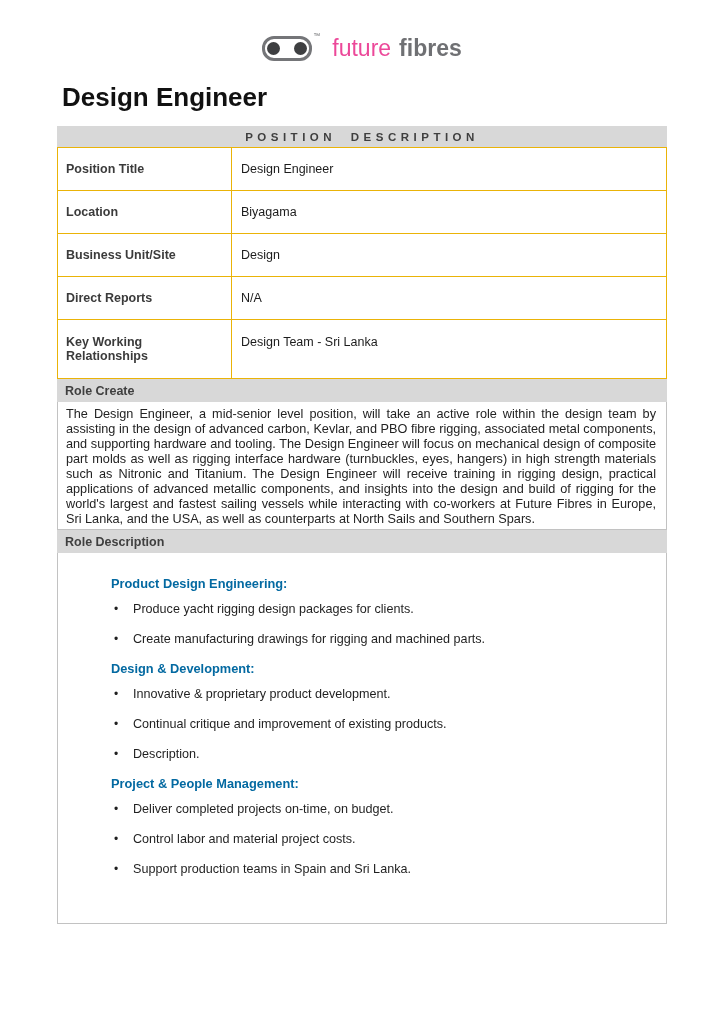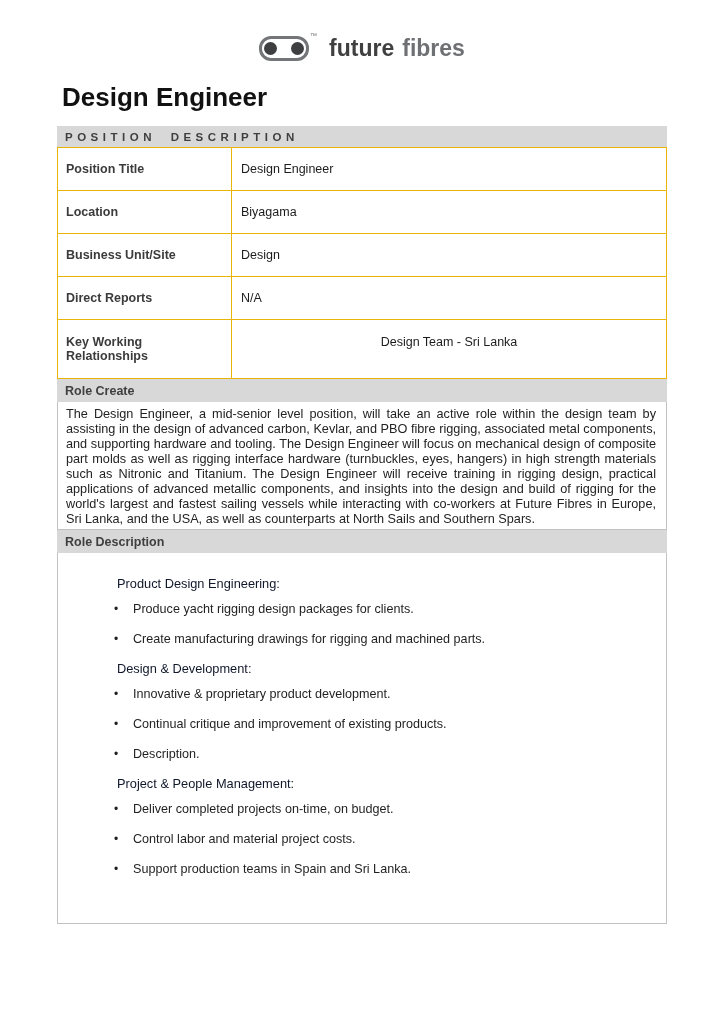--- a/index.html
+++ b/index.html
@@ -38,21 +38,21 @@
     border-radius: 50%;
     background: #3e3f41;
   }
   .tm {
     font-size: 7px;
     color: #6f7073;
     align-self: flex-start;
     margin: -2px 4px 0 1px;
   }
   .brand { font-size: 23px; letter-spacing: 0; white-space: nowrap; }
-  .brand .b-bold { font-weight: bold; color: #404040; margin-left: 8px; }
+  .brand .b-bold { font-weight: normal; color: #ec4899; margin-left: 8px; }
   .brand .b-light { font-weight: bold; color: #6f7073; margin-left: 8px; }
   
   .doc-title {
     margin: 20px 0 13px 62px;
     font-size: 26px;
     font-weight: bold;
     color: #111111;
     letter-spacing: 0;
   }
   
@@ -63,20 +63,21 @@
     color: #3f3f3f;
     font-weight: bold;
     font-size: 12.5px;
     padding: 5px 8px 4px 8px;
     box-sizing: border-box;
   }
   .bar-spaced {
     font-size: 11.5px;
     letter-spacing: 4.5px;
     word-spacing: 7px;
+    text-align: center;
   }
   
   table.pos-table {
     width: 610px;
     border-collapse: collapse;
     font-size: 12.5px;
   }
   table.pos-table td {
     border: 1px solid #eab308;
     vertical-align: middle;
@@ -87,21 +88,21 @@
     color: #3b3b3b;
     padding: 6px 8px;
     height: 30px;
     box-sizing: content-box;
   }
   td.val {
     color: #1c1c1c;
     padding: 6px 9px;
   }
   tr.row-tall td { height: 37px; }
-  tr.row-tall td.val { vertical-align: top; padding-top: 15px; text-align: center; }
+  tr.row-tall td.val { vertical-align: top; padding-top: 15px; }
   
   .summary-box {
     border: 1px solid #c2c2c2;
     border-top: none;
     box-sizing: border-box;
     width: 610px;
     padding: 5px 10px 2px 8px;
     font-size: 12.7px;
     line-height: 15px;
     text-align: justify;
@@ -112,23 +113,23 @@
     border: 1px solid #c2c2c2;
     border-top: none;
     box-sizing: border-box;
     width: 610px;
     height: 371px;
     padding: 13px 16px 0 53px;
     overflow: hidden;
   }
   .rd-heading {
     font-size: 12.8px;
-    font-weight: normal;
-    color: #0f172a;
-    margin: 10px 0 10px 6px;
+    font-weight: bold;
+    color: #0369a1;
+    margin: 10px 0 10px 0;
   }
   .li-row {
     position: relative;
     padding-left: 22px;
     font-size: 12.6px;
     color: #1f1f1f;
     margin: 0 0 13px 0;
     line-height: 17px;
   }
   .blt {

